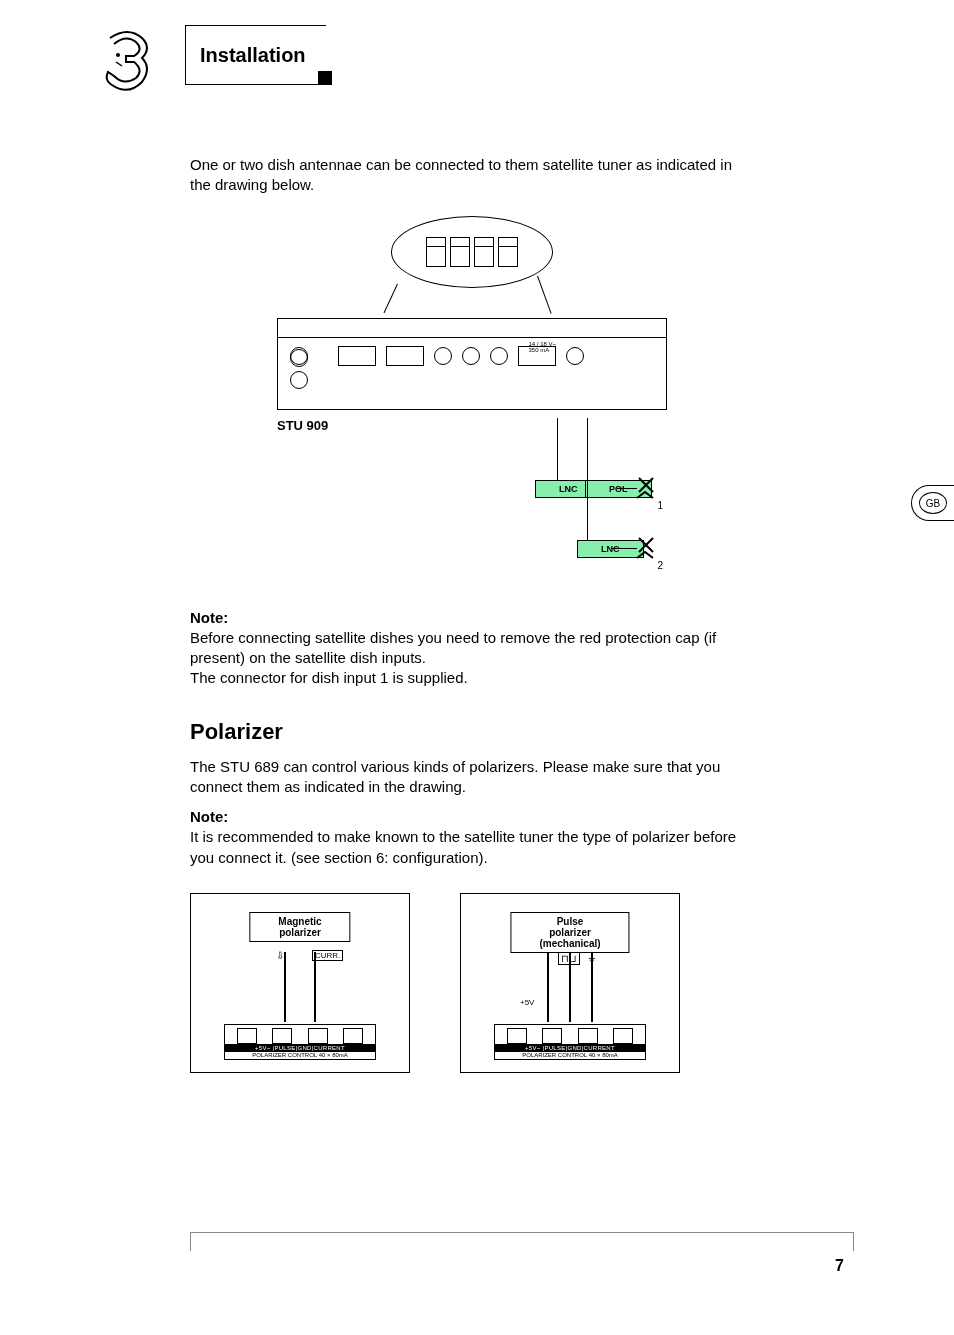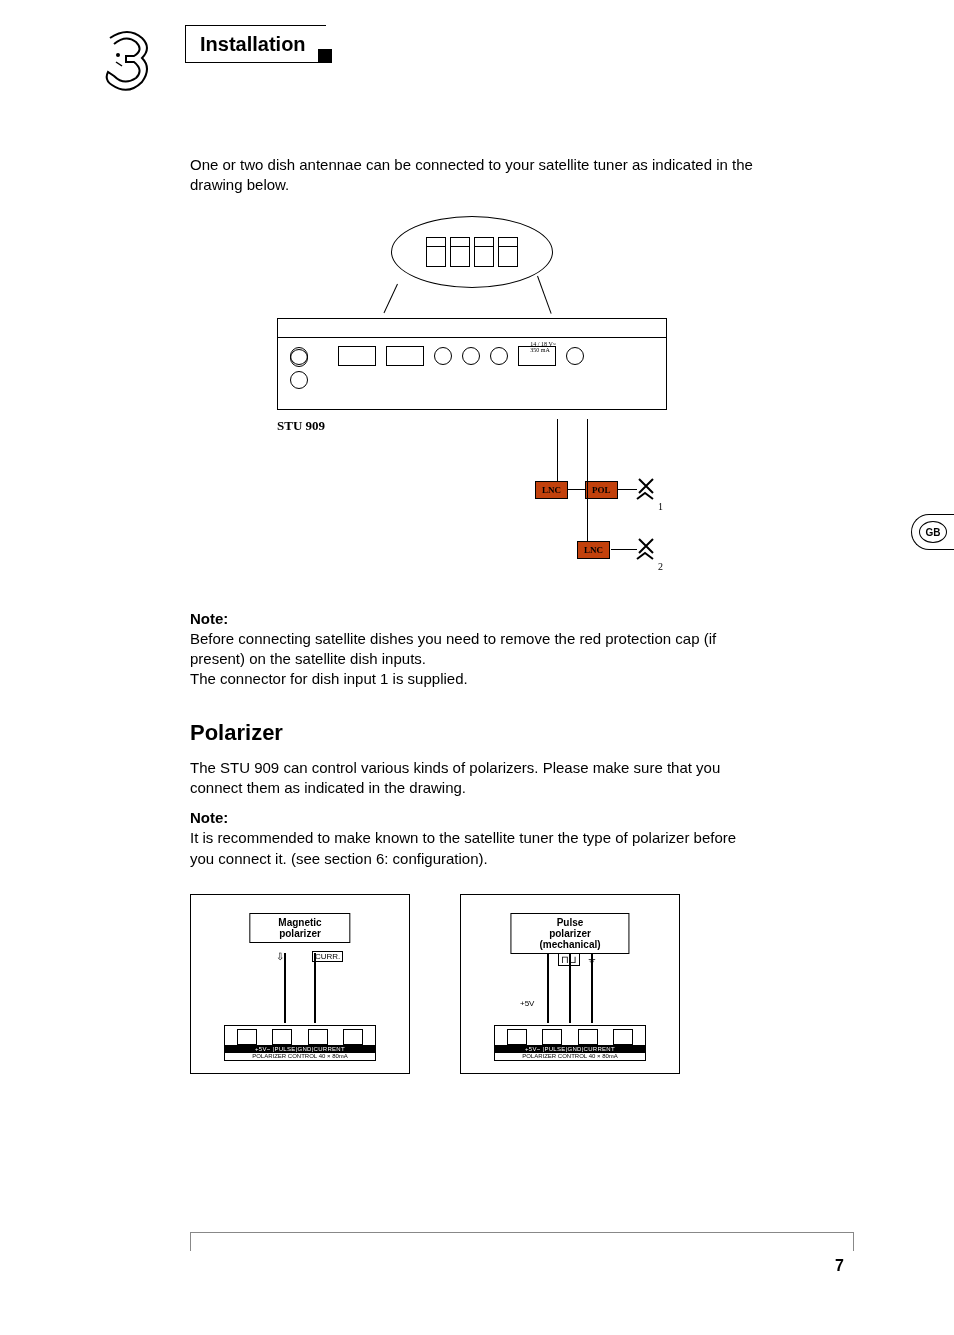--- a/index.html
+++ b/index.html
@@ -37,21 +37,21 @@
     font-size: 32px;
     font-weight: bold;
     line-height: 1.25;
   }
   .install-box {
     border: 1px solid #000;
     border-right: none;
     padding: 8px 20px 8px 14px;
     font-size: 20px;
     font-weight: bold;
-    height: 38px;
+    height: 60px;
     box-sizing: border-box;
     display: flex;
     align-items: center;
     position: relative;
     margin-top: -5px;
   }
   .install-box::after {
     content: '';
     position: absolute;
     right: -6px;
@@ -72,21 +72,20 @@
   }
   .p {
     font-size: 15px;
     line-height: 1.35;
     margin: 0 0 10px 0;
   }
   .bold { font-weight: bold; }
   .diagram-main {
     margin: 20px auto 20px auto;
     width: 390px;
-    font-family: Liberation Serif, serif;
   }
   .dev-label {
     font-size: 13px;
     font-weight: bold;
     margin-top: 8px;
   }
   .section2 { margin-top: 30px; }
   .diagrams-row {
     display: flex;
     gap: 50px;
@@ -174,31 +173,31 @@
   .sd-arrow {
     position: absolute;
     top: 56px;
     left: 50%;
     transform: translateX(-24px);
     font-size: 10px;
   }
   .gb-tab {
     position: absolute;
     right: 0;
-    top: 514px;
+    top: 485px;
     border: 1px solid #000;
     border-right: none;
     border-radius: 18px 0 0 18px;
     width: 42px;
     height: 34px;
     display: flex;
     align-items: center;
     justify-content: center;
     font-size: 13px;
-    font-weight: bold;
+    font-weight: normal;
   }
   .gb-inner {
     border: 1.5px solid #000;
     border-radius: 50%;
     width: 26px;
     height: 20px;
     display: flex;
     align-items: center;
     justify-content: center;
     font-size: 10px;
@@ -243,42 +242,42 @@
   .md-port{width:36px;height:18px;border:1px solid #000;}
   .md-circ{width:16px;height:16px;border:1px solid #000;border-radius:50%;}
   .md-ftxt{position:absolute;top:22px;right:110px;font-size:6px;text-align:left;line-height:1;}
   .md-connect{
     margin-top:15px;
     position:relative;
     height:140px;
   }
   .md-line-v{position:absolute;background:#000;width:1px;}
   .md-line-h{position:absolute;background:#000;height:1px;}
-  .md-box{position:absolute;border:1px solid #000;font-size:9px;font-weight:bold;text-align:center;padding:3px 6px;background:#c2410c;}
+  .md-box{position:absolute;border:1px solid #000;font-size:9px;font-weight:bold;text-align:center;padding:3px 23px;background:#86efac;}
   .md-dish{position:absolute;font-size:20px;}
   .lead{position:absolute;width:1px;background:#000;}
 </style>
 </head>
 <body>
 
 <div class="page">
 
   <div class="header-row">
     <svg class="chapter-icon" viewBox="0 0 55 70">
       <path d="M10 8 Q28 -4 42 8 Q52 18 42 28 Q52 38 42 52 Q28 66 12 55 Q4 50 8 42 L14 46 Q24 56 36 48 Q44 40 34 32 L26 32 L26 26 L34 26 Q44 20 36 12 Q26 4 14 14" fill="none" stroke="#000" stroke-width="2"></path>
       <circle cx="18" cy="25" r="2" fill="#000"></circle>
       <path d="M16 32 L22 36" stroke="#000" stroke-width="1.5"></path>
     </svg>
     <div class="install-box">
       <span>Installation</span>
     </div>
   </div>
 
   <div class="content">
-    <div class="p">One or two dish antennae can be connected to your satellite tuner as indicated in the drawing below.</div>
+    <div class="p">One or two dish antennae can be connected to them satellite tuner as indicated in the drawing below.</div>
 
     <div class="diagram-main">
       <div style="position:relative;">
         <div class="md-oval">
           <div class="md-slot">
               <div class="md-slot-inner"></div>
             </div>
           <div class="md-slot">
               <div class="md-slot-inner"></div>
             </div>
@@ -340,21 +339,21 @@
     </div>
 
     <div class="p">
       <span class="bold">Note:</span><br>
       <span style="white-space:pre-line;">Before connecting satellite dishes you need to remove the red protection cap (if present) on the satellite dish inputs.
 The connector for dish input 1 is supplied.</span>
     </div>
 
     <div class="section2">
       <div class="h2">Polarizer</div>
-      <div class="p">The STU 909 can control various kinds of polarizers. Please make sure that you connect them as indicated in the drawing.</div>
+      <div class="p">The STU 689 can control various kinds of polarizers. Please make sure that you connect them as indicated in the drawing.</div>
       <div class="p">
         <span class="bold">Note:</span><br>
         <span>It is recommended to make known to the satellite tuner the type of polarizer before you connect it. (see section 6: configuration).</span>
       </div>
 
       <div class="diagrams-row">
         <div class="small-dia">
           <div class="sd-label-box" style="white-space:pre;">Magnetic
 polarizer</div>
           <div class="sd-arrow">⇩</div>

